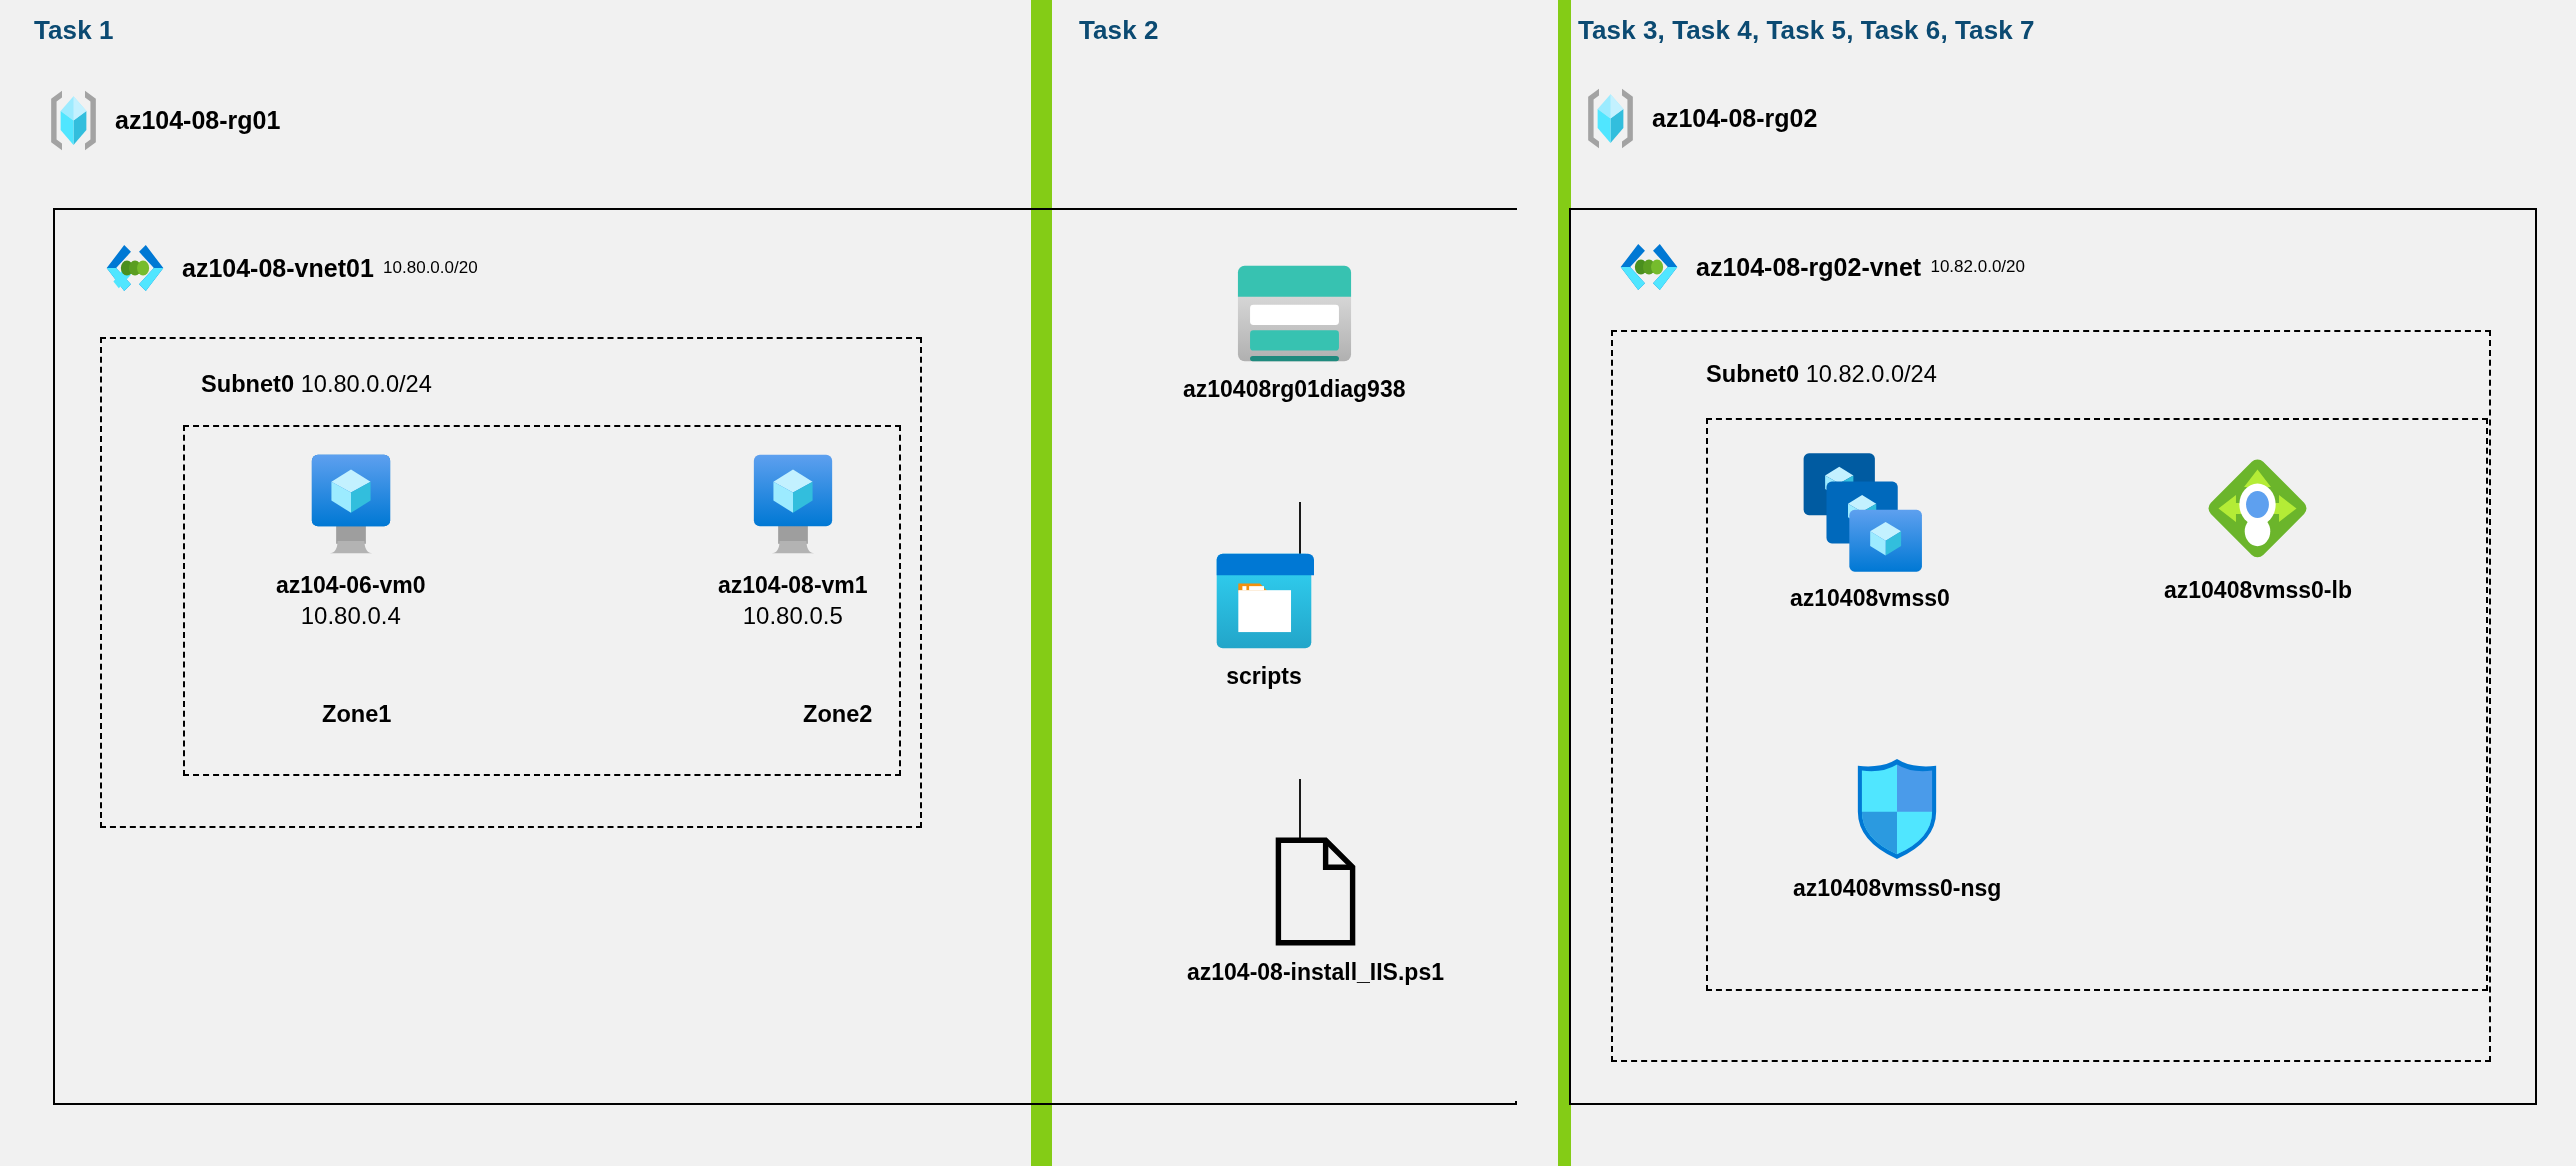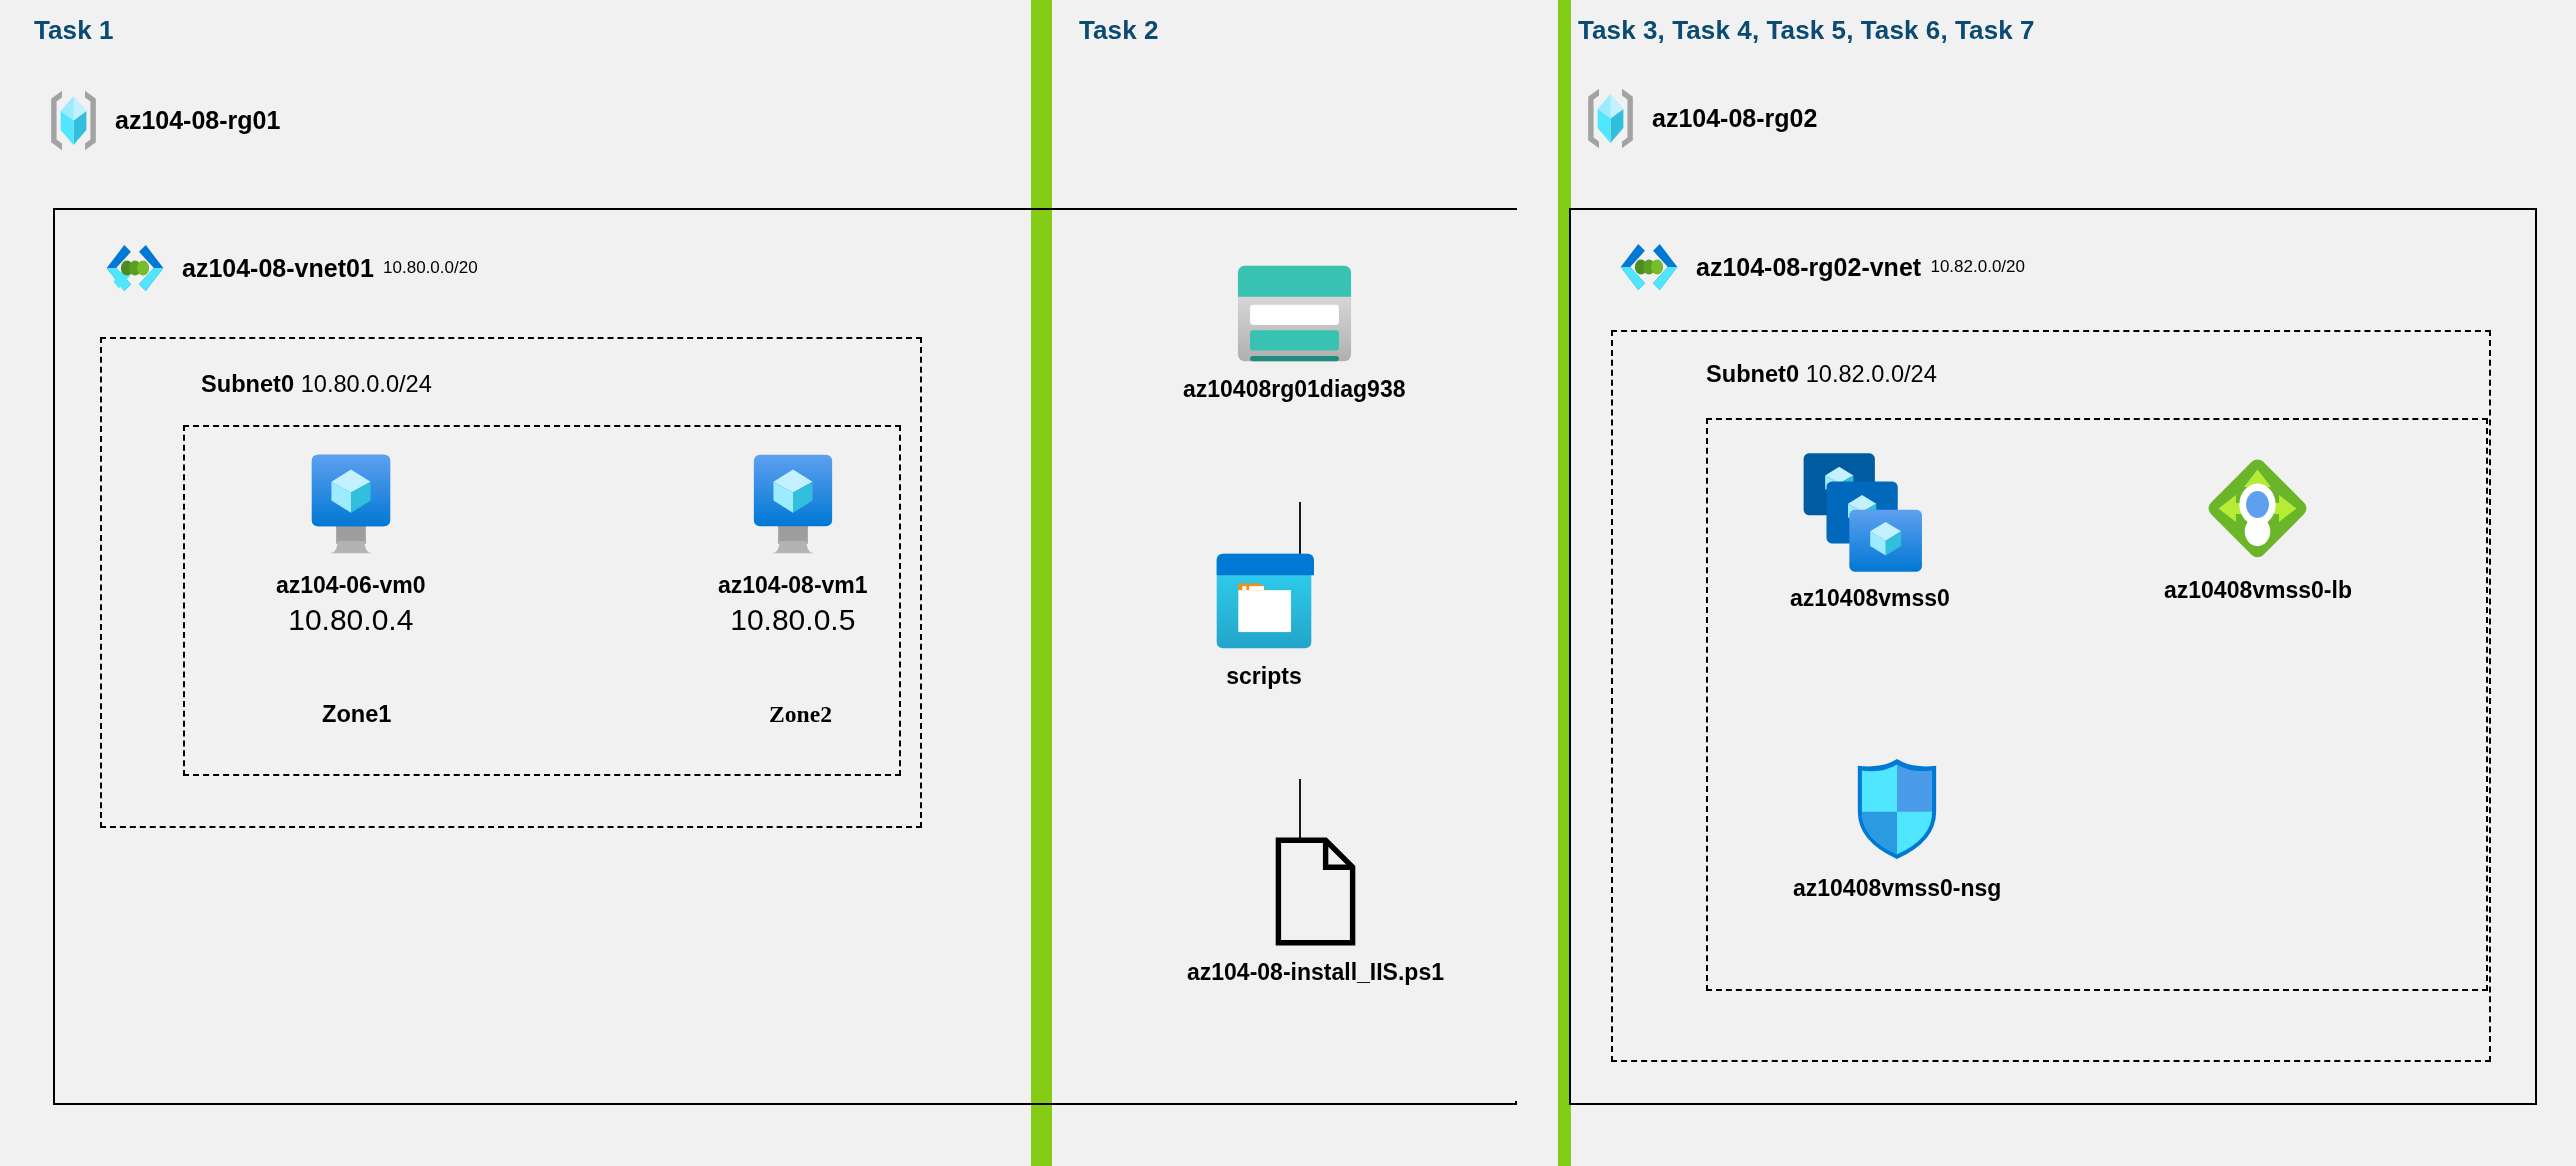--- a/index.html
+++ b/index.html
@@ -56,27 +56,27 @@
 
   .subnet-label { position: absolute; font-size: 23.6px; white-space: nowrap; color: #000; }
   .subnet-label b { font-weight: bold; }
   .subnet-label span { font-weight: normal; }
   #subnet-lbl-a { left: 201px;  top: 371px; }
   #subnet-lbl-b { left: 1706px; top: 361px; }
 
   
   .node { position: absolute; display: flex; flex-direction: column; align-items: center; }
   .node-label { font-size: 23px; font-weight: bold; color: #000; white-space: nowrap; text-align: center; margin-top: 10.8px; line-height: 1.28; }
-  .node-sub   { font-size: 30px; font-weight: normal; color: #000; white-space: nowrap; text-align: right; line-height: 1.3; }
+  .node-sub   { font-size: 24px; font-weight: normal; color: #000; white-space: nowrap; text-align: right; line-height: 1.3; }
   .zone-label { position: absolute; font-size: 23.6px; font-weight: bold; color: #000; white-space: nowrap; }
 
   #vm0 { left: 276px; top: 452px; }
   #vm1 { left: 718px; top: 452px; }
   #zone1-lbl { left: 322px;  top: 701px; }
-  #zone2-lbl { left: 769px; top: 701px; font-family: Liberation Serif, serif; }
+  #zone2-lbl { left: 803px; top: 701px; }
 
   #storage-node { left: 1183px; top: 263px; }
   #blob-node    { left: 1214px; top: 551px; }
   #file-node    { left: 1187px; top: 836px; }
 
   .connector { position: absolute; width: 2px; background: #1a1a1a; }
   #conn1 { left: 1299px; top: 502px;  height: 55px; }
   #conn2 { left: 1299px; top: 779px; height: 59px; }
 
   #vmss-node    { left: 1790px; top: 452px; }

